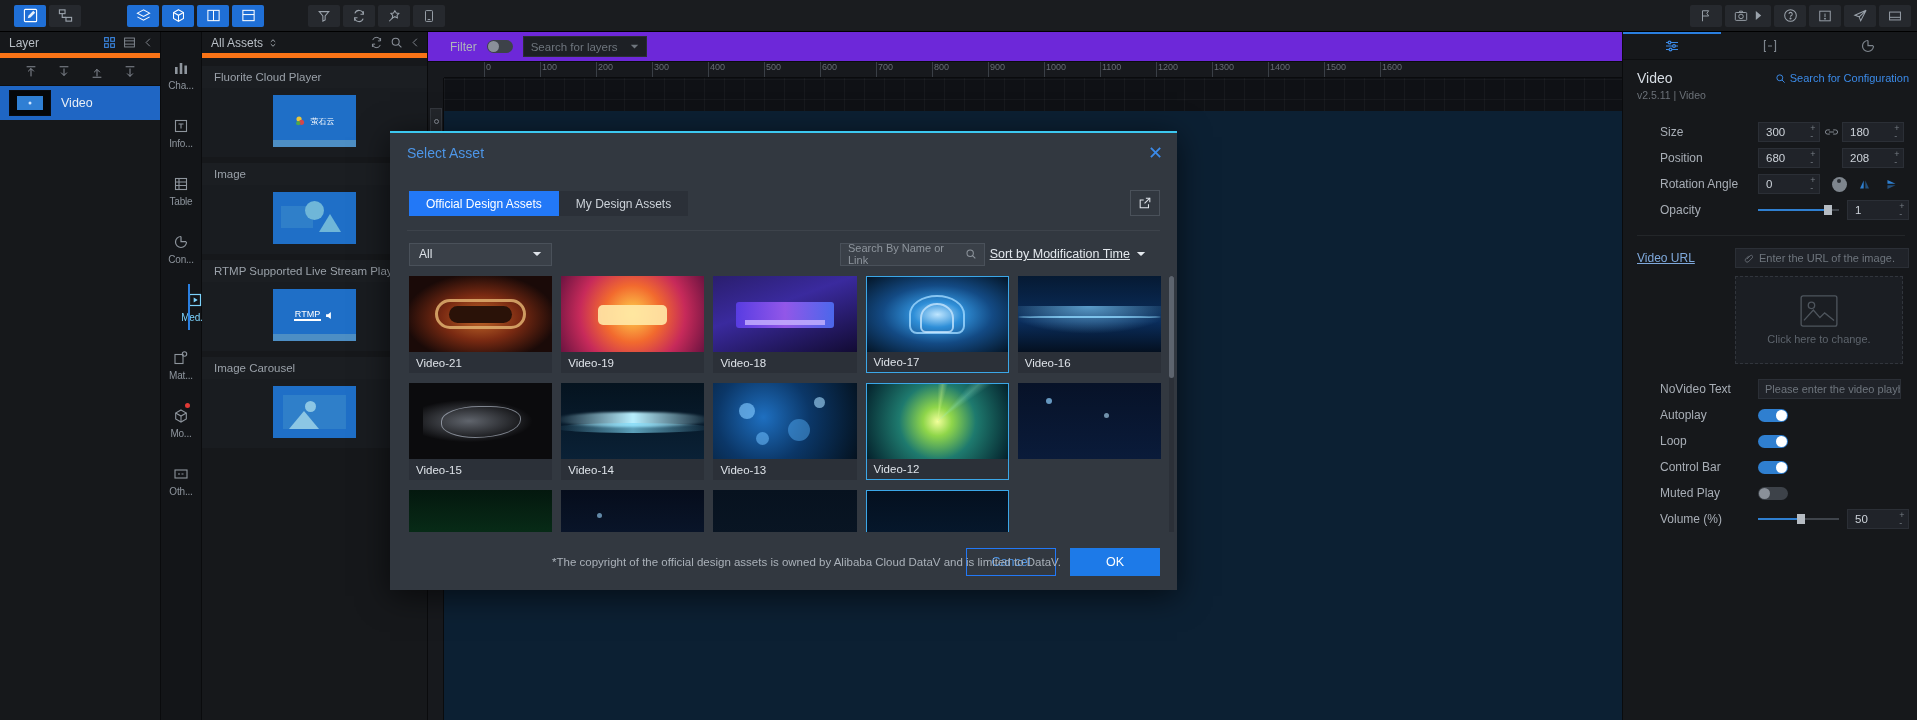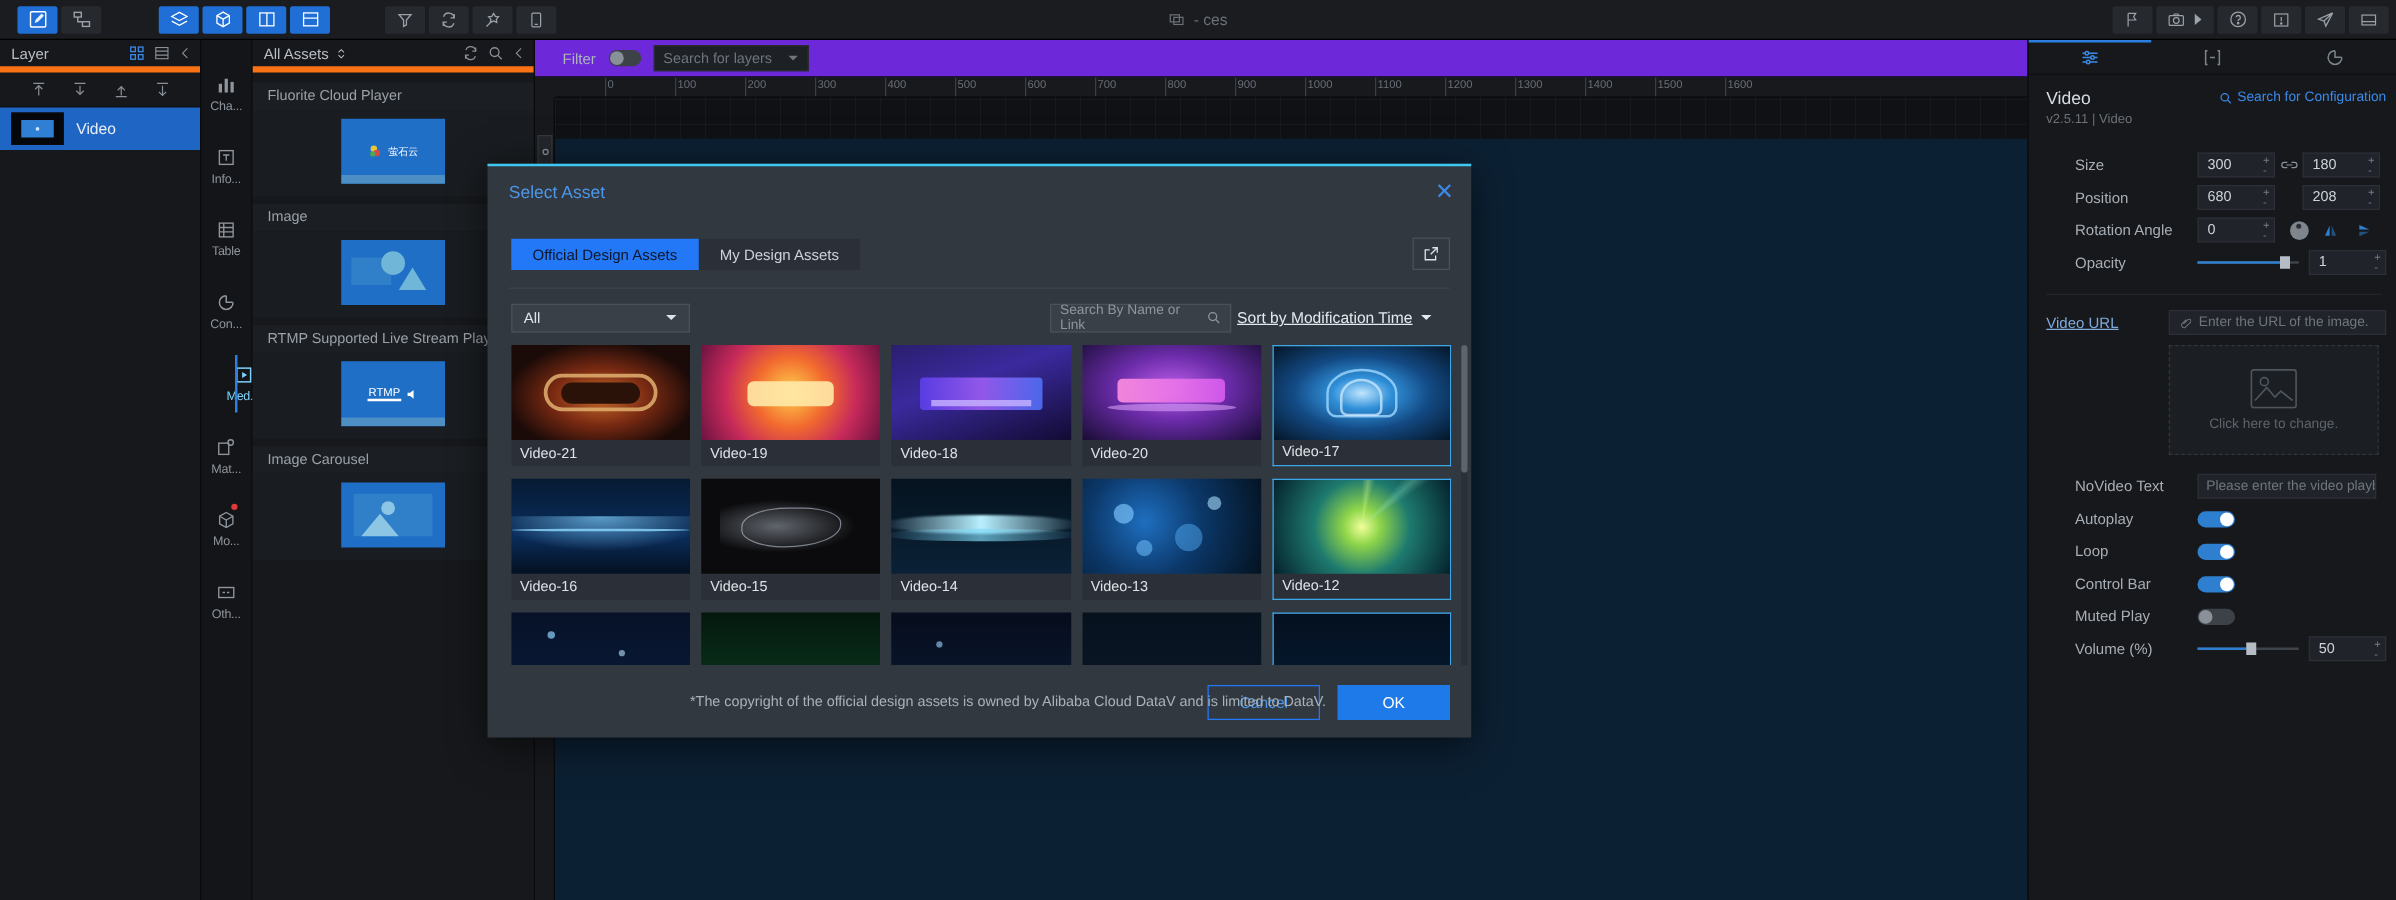--- a/index.html
+++ b/index.html
@@ -213,21 +213,21 @@
     position: absolute; left: 390px; top: 131px; width: 787px; height: 459px;
     background: #323840; border-top: 2px solid #3cc8f0; box-shadow: 0 6px 30px rgba(0,0,0,.6);
   }
   .modal-title { position: absolute; left: 17px; top: 12px; font-size: 14px; color: #4d96e8; }
   .modal-close { position: absolute; right: 14px; top: 11px; color: #3b8ae8; cursor: pointer; font-size: 18px; line-height: 1; }
   .modal-tabs { position: absolute; left: 19px; top: 58px; display: flex; background: #2b3038; }
   .m-tab {
     height: 25px; padding: 0 17px; display: flex; align-items: center;
     font-size: 12px; color: #cdd3da; cursor: pointer;
   }
-  .m-tab.active { background: #2278f7; color: #0f172a; }
+  .m-tab.active { background: #2278f7; color: #ffffff; }
   .modal-export {
     position: absolute; right: 17px; top: 57px; width: 30px; height: 26px;
     border: 1px solid #4a515a; display:flex;align-items:center;justify-content:center; color:#dfe4ea; cursor:pointer;
   }
   .modal-hr { position: absolute; left: 17px; right: 17px; top: 97px; height: 1px; background: #3d434b; }
   .modal-filter { position: absolute; left: 19px; right: 17px; top: 108px; height: 26px; display: flex; align-items: center; }
   .m-select {
     width: 143px; height: 23px; background: #3a4048; border: 1px solid #4a515a;
     display:flex;align-items:center;justify-content:space-between; padding: 0 9px;
     font-size: 12px; color: #dfe4ea; cursor:pointer;
@@ -332,29 +332,20 @@
           </svg>
       </div>
       <div class="tb-btn">
         <svg width="14" height="14" viewBox="0 0 16 16" fill="none" stroke="currentColor" stroke-width="1.1">
             <rect x="4" y="1.8" width="8" height="12.4" rx="1"></rect>
             <path d="M6.5 12h3"></path>
           </svg>
       </div>
     </div>
 
-    <div class="tb-title">
-      <span>
-        <svg width="13" height="13" viewBox="0 0 16 16" fill="none" stroke="currentColor" stroke-width="1.2">
-            <rect x="1.5" y="3.5" width="9" height="7"></rect>
-            <rect x="5" y="6" width="9" height="7"></rect>
-          </svg>
-      </span>
-      <span>- ces</span>
-    </div>
 
     <div class="tb-right">
       <div class="tb-btn">
         <svg width="14" height="14" viewBox="0 0 16 16" fill="none" stroke="currentColor" stroke-width="1.1">
             <path d="M4 2v12M4 2h7l-2 3 2 3H4"></path>
           </svg>
       </div>
       <div class="tb-btn" style="width:46px">
         <svg width="14" height="14" viewBox="0 0 16 16" fill="none" stroke="currentColor" stroke-width="1.1">
             <rect x="1.5" y="4" width="13" height="9" rx="1"></rect>
@@ -875,27 +866,20 @@
           </div>
           <div class="card-cap">Video-19</div>
         </div>
         <div class="card">
           <div class="card-img" style="background:linear-gradient(160deg,#2a1e6e 0%, #3a2a9e 40%, #120b33 100%)">
             <div style="position:absolute;left:16%;top:34%;width:68%;height:34%;background:linear-gradient(90deg,#5b3ee8,#9a5bf0,#4e6ef5);opacity:.92;border-radius:3px"></div>
             <div style="position:absolute;left:22%;top:58%;width:56%;height:6%;background:#c8b4ff;opacity:.8"></div>
           </div>
           <div class="card-cap">Video-18</div>
         </div>
-        <div class="card">
-          <div class="card-img" style="background:radial-gradient(ellipse at 50% 45%, #b95ce8 0%, #6a2ba8 45%, #180c33 100%)">
-            <div style="position:absolute;left:20%;top:36%;width:60%;height:24%;background:linear-gradient(90deg,#ff8fe0,#d85cf0);border-radius:4px;opacity:.9"></div>
-            <div style="position:absolute;left:14%;top:62%;width:72%;height:8%;background:#e2a8ff;opacity:.55;border-radius:50%"></div>
-          </div>
-          <div class="card-cap">Video-20</div>
-        </div>
         <div class="card sel">
           <div class="card-img" style="background:radial-gradient(ellipse at 50% 50%, #bfe6ff 0%, #2f8fd8 24%, #134a84 55%, #041526 100%)">
             <div style="position:absolute;left:30%;top:24%;width:40%;height:52%;border:2px solid #9fd8ff;border-radius:50% 50% 8px 8px;opacity:.8"></div>
             <div style="position:absolute;left:38%;top:34%;width:24%;height:40%;border:2px solid #cdeaff;border-radius:50% 50% 6px 6px;opacity:.75"></div>
           </div>
           <div class="card-cap">Video-17</div>
         </div>
 
         <div class="card">
           <div class="card-img" style="background:linear-gradient(180deg,#061a33 0%, #0a2d5c 60%, #041020 100%)">

